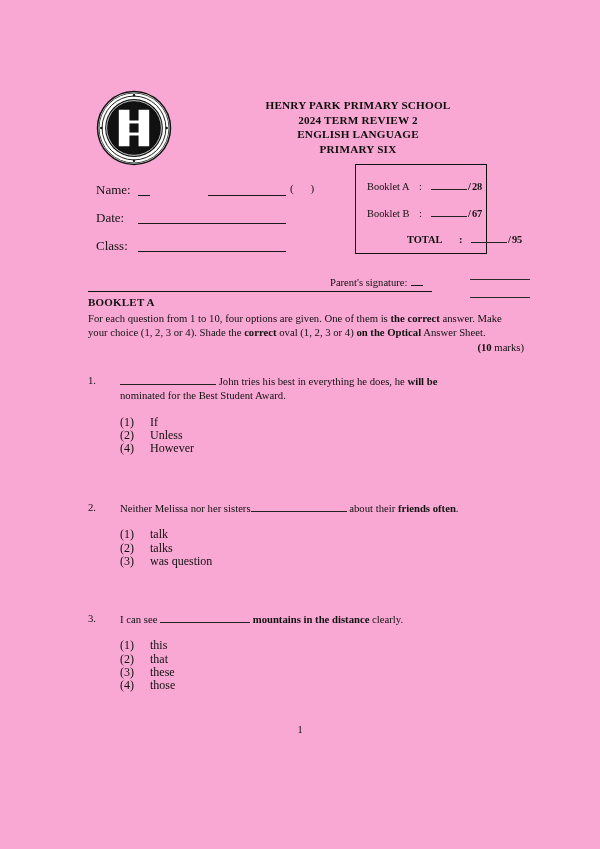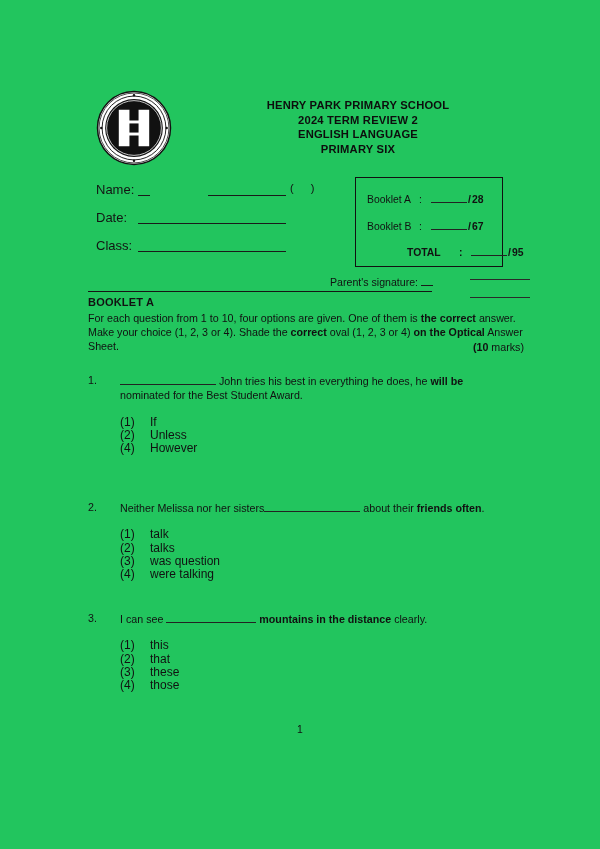--- a/index.html
+++ b/index.html
@@ -13,21 +13,22 @@
     height: 849px;
     position: relative;
     font-family: "Liberation Sans", sans-serif;
     color: #111111;
     overflow: hidden;
   }
 
   .page {
     position: absolute;
     inset: 0;
-    background: #22c55e;
+    background: #f9a8d4;
+    font-family: Liberation Serif, serif;
   }
 
   
   .header-block {
     position: absolute;
     left: 88px;
     top: 88px;
     width: 430px;
     height: 90px;
   }
@@ -83,22 +84,22 @@
   .name-stub   { left: 42px;  top: 13px; width: 12px; }
   .name-long   { left: 112px; top: 13px; width: 78px; }
   .name-paren  { position: absolute; left: 194px; top: 0px; font-size: 11px; letter-spacing: 7px; }
   .class-line  { left: 42px;  top: 13px; width: 148px; }
   .date-line   { left: 42px;  top: 13px; width: 148px; }
 
   
   .score-box {
     position: absolute;
     left: 355px;
-    top: 177px;
-    width: 148px;
+    top: 164px;
+    width: 132px;
     height: 90px;
     border: 1.6px solid #111111;
     box-sizing: border-box;
   }
   .score-row {
     position: absolute;
     left: 11px;
     width: 132px;
     font-size: 10.4px;
     white-space: nowrap;
@@ -341,23 +342,20 @@
     <div class="options">
       <div class="opt">
         <span class="marker">(1)</span><span>talk</span>
       </div>
       <div class="opt">
         <span class="marker">(2)</span><span>talks</span>
       </div>
       <div class="opt">
         <span class="marker">(3)</span><span>was question</span>
       </div>
-      <div class="opt">
-        <span class="marker">(4)</span><span>were talking</span>
-      </div>
     </div>
   </div>
 
   <div class="question q3">
     <span class="q-num">3.</span>
     <div class="q-stem">
       <span>I can see </span><span class="q-blank blank-mid"></span><span> </span><b>mountains in the distance</b><span> clearly.</span>
     </div>
     <div class="options">
       <div class="opt">

